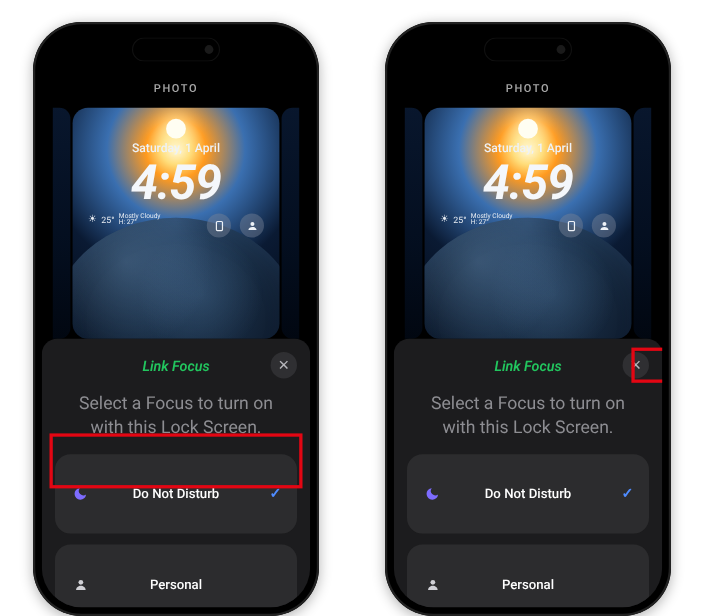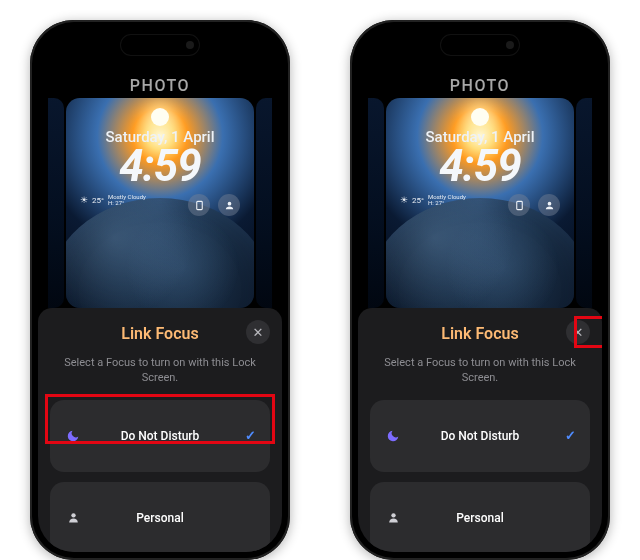--- a/index.html
+++ b/index.html
@@ -60,21 +60,21 @@
     border-radius: 36px;
     overflow: hidden;
   }
 
   .top-label {
     position: absolute;
     top: 48px;
     width: 100%;
     text-align: center;
     color: #a7a7a7;
-    font-size: 16px;
+    font-size: 10px;
     letter-spacing: 1.5px;
     font-weight: 500;
   }
 
   .wallpaper-card {
     position: absolute;
     top: 70px;
     left: 28px;
     right: 28px;
     height: 210px;
@@ -109,21 +109,21 @@
     border-radius:50%;
     background: radial-gradient(circle at 30% 20%, rgba(120,160,200,.3), transparent 35%),
                 radial-gradient(circle at 60% 35%, rgba(90,130,170,.25), transparent 30%);
   }
   .lock-date {
     position: absolute;
     top: 30px;
     width: 100%;
     text-align: center;
     color: #eef2f7;
-    font-size: 15px;
+    font-size: 11px;
     font-weight: 500;
   }
   .lock-time {
     position: absolute;
     top: 42px;
     width: 100%;
     text-align: center;
     color: #f4f7fb;
     font-size: 44px;
     font-weight: 700;
@@ -184,42 +184,43 @@
     box-sizing: border-box;
   }
   .sheet-header {
     display: flex;
     align-items: center;
     justify-content: center;
     position: relative;
     height: 22px;
   }
   .sheet-title {
-    color: #fdba74;
-    font-size: 16px;
+    color: #22c55e;
+    font-size: 13px;
     font-weight: 600;
+    font-style: italic;
   }
   .close-btn {
     position: absolute;
     right: 0;
     top: -2px;
     width: 24px;
     height: 24px;
     border-radius: 50%;
     background: #2f2f32;
     color: #b8b8bd;
     display: flex;
     align-items: center;
     justify-content: center;
     font-size: 13px;
     line-height:1;
   }
   .sheet-sub {
     color: #8d8d92;
-    font-size: 11px;
+    font-size: 16px;
     text-align: center;
     margin: 12px 14px 14px;
     line-height: 1.35;
   }
   .focus-list {
     display: flex;
     flex-direction: column;
     gap: 10px;
   }
   .focus-row {

